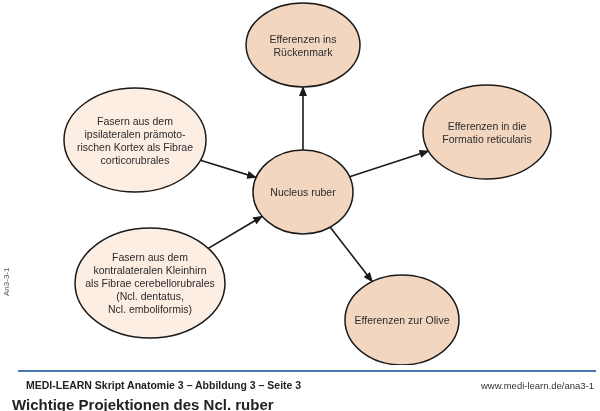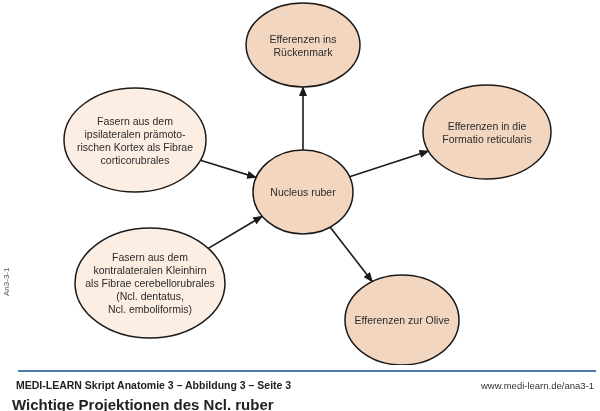--- a/index.html
+++ b/index.html
@@ -3,21 +3,21 @@
   <meta charset="utf-8">
   <style>
     html, body { margin: 0; padding: 0; background: #ffffff; }
     body { width: 600px; height: 411px; position: relative; overflow: hidden;
            font-family: "Liberation Sans", sans-serif; }
     #diagram { position: absolute; left: 0; top: 0; }
     .node-text { font-family: "Liberation Sans", sans-serif; font-size: 10.5px; fill: #2b2b2b; }
     .side-label { position: absolute; left: 2px; top: 296px; transform: rotate(-90deg);
                   transform-origin: left top; font-size: 8px; color: #555; white-space: nowrap; }
     .rule { position: absolute; left: 18px; top: 370px; width: 578px; height: 2px; background: #4a78b0; }
-    .footer-title { position: absolute; left: 16px; top: 379px; font-size: 10.5px; font-weight: bold; color: #222; }
+    .footer-title { position: absolute; left: 26px; top: 379px; font-size: 10.5px; font-weight: bold; color: #222; }
     .footer-sub { position: absolute; left: 12px; top: 396px; font-size: 15px; font-weight: bold; color: #222; }
     .footer-url { position: absolute; right: 6px; top: 380px; font-size: 9.5px; color: #333; }
   </style>
 </head>
 <body>
 
 <svg id="diagram" width="600" height="365" viewBox="0 0 600 365">
   <defs>
     <marker id="arrowhead" markerWidth="10" markerHeight="8" refX="9" refY="4" orient="auto" markerUnits="userSpaceOnUse">
       <path d="M0,0 L10,4 L0,8 Z" fill="#1a1a1a"></path>

